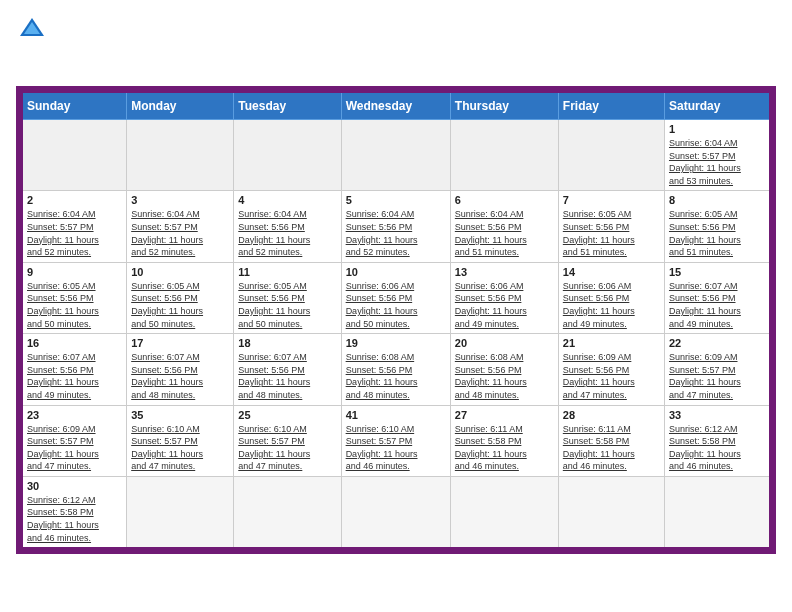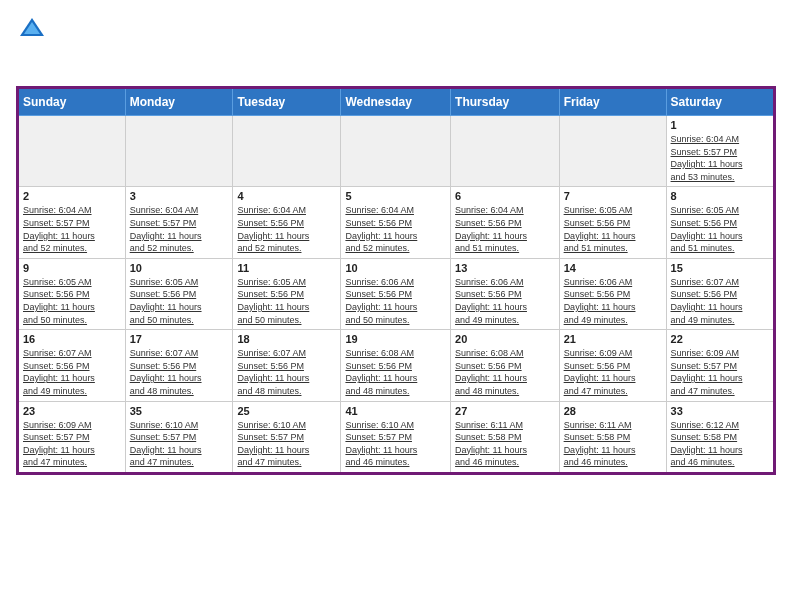--- a/index.html
+++ b/index.html
@@ -55,21 +55,21 @@
       line-height: 1.1;
     }
     .location {
       font-size: 14px;
       color: #444;
       margin-top: 2px;
     }
     .calendar {
       width: 100%;
       border-collapse: collapse;
-      border: 3px solid #701a75;
+      border: 7px solid #701a75;
       margin-top: 48px;
     }
     .calendar th {
       background: #2e75c3;
       color: #fff;
       font-size: 12px;
       font-weight: bold;
       padding: 6px 4px;
       text-align: left;
       border: 1px solid #5a9de0;
@@ -350,15 +350,30 @@
 and 46 minutes.</div>
           </td>
           <td>
             <span class="day-number">33</span>
             <div class="day-info" style="white-space: pre-line;">Sunrise: 6:12 AM
 Sunset: 5:58 PM
 Daylight: 11 hours
 and 46 minutes.</div>
           </td>
         </tr>
+        <tr>
+          <td>
+            <span class="day-number">30</span>
+            <div class="day-info" style="white-space: pre-line;">Sunrise: 6:12 AM
+Sunset: 5:58 PM
+Daylight: 11 hours
+and 46 minutes.</div>
+          </td>
+          <td class="last-row"></td>
+          <td class="last-row"></td>
+          <td class="last-row"></td>
+          <td class="last-row"></td>
+          <td class="last-row"></td>
+          <td class="last-row"></td>
+        </tr>
       </tbody>
   </table>
 </div>
 
 </body></html>

